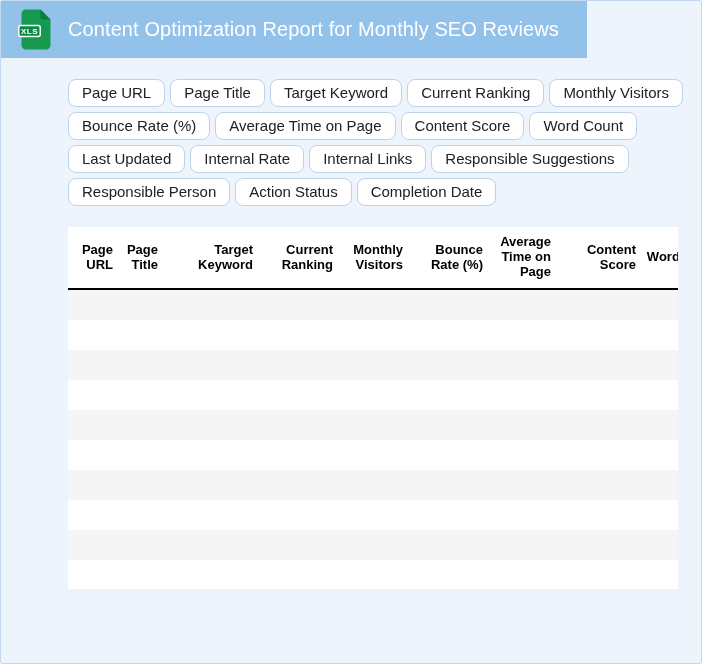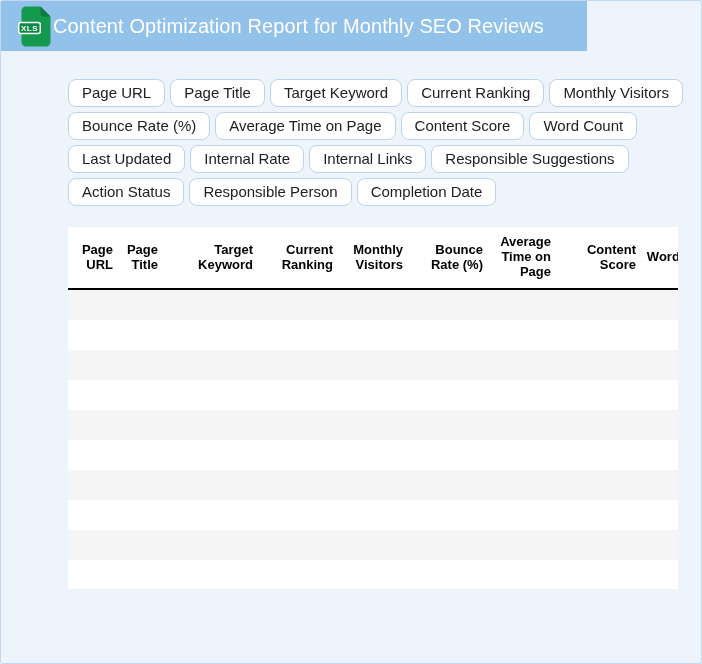--- a/index.html
+++ b/index.html
@@ -3,31 +3,31 @@
 <meta charset="utf-8">
 <style>
   html,body { margin:0; padding:0; background:#fff; }
   .page {
     position:relative; width:702px; height:664px; box-sizing:border-box;
     background:var(--page-bg,#edf4fb); border:1px solid var(--page-border,#c3d7ee);
     border-radius:2px; overflow:hidden;
     font-family:"Liberation Sans", sans-serif;
   }
   .titlebar {
-    position:absolute; top:0; left:0; width:586px; height:50px;
+    position:absolute; top:0; left:0; width:586px; height:57px;
     background:var(--header-bg,#92c1ea);
     display:flex; align-items:center; padding-left:17px; box-sizing:border-box;
   }
   .file-icon { width:33px; height:41px; flex:0 0 auto; display:block; }
   .file-icon .doc   { fill:var(--icon-green,#14994f); }
   .file-icon .fold  { fill:var(--icon-green-dark,#0d7c3e); }
   .file-icon .badge { fill:var(--icon-badge-green,#0b8a46); stroke:#ffffff; stroke-width:1.5; }
   .file-icon text   { font-family:"Liberation Sans",sans-serif; font-weight:bold; font-size:8px; fill:#ffffff; letter-spacing:0.5px; }
   .title {
-    margin:0 0 0 2px; font-size:20px; font-weight:500;
+    margin:0 0 0 17px; font-size:20px; font-weight:500;
     color:var(--title-text,#ffffff); white-space:nowrap; letter-spacing:0.1px;
   }
   .chips { position:absolute; top:78px; left:67px; }
   .chip-row { display:flex; gap:5px; margin-bottom:5px; }
   .chip {
     background:var(--chip-bg,#ffffff); border:1px solid var(--chip-border,#bdd3eb);
     border-radius:8px; height:28px; box-sizing:border-box; padding:0 13px;
     font-family:inherit; font-size:15px; color:var(--chip-text,#202124);
     line-height:26px; white-space:nowrap; cursor:pointer;
   }
@@ -85,22 +85,22 @@
       <button class="chip">Content Score</button>
       <button class="chip">Word Count</button>
     </div>
     <div class="chip-row">
       <button class="chip">Last Updated</button>
       <button class="chip">Internal Rate</button>
       <button class="chip">Internal Links</button>
       <button class="chip">Responsible Suggestions</button>
     </div>
     <div class="chip-row">
+      <button class="chip">Responsible Person</button>
       <button class="chip">Action Status</button>
-      <button class="chip">Responsible Person</button>
       <button class="chip">Completion Date</button>
     </div>
   </section>
 
   <section class="table-wrap">
     <table>
       <colgroup>
         <col class="c0">
           <col class="c1">
           <col class="c2">

